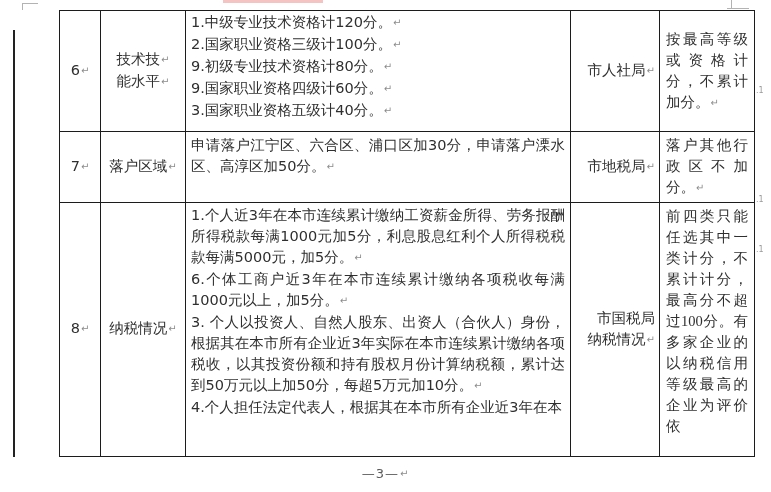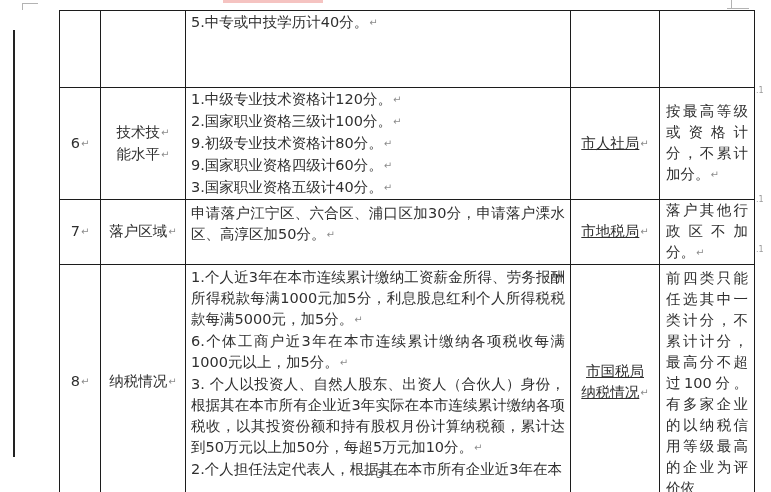--- a/index.html
+++ b/index.html
@@ -36,23 +36,23 @@
     overflow:hidden;
   }
   .col-num{width:41px;}
   .col-cat{width:85px;}
   .col-content{width:385px;}
   .col-dept{width:89px;}
   .col-notes{width:95px;}
   td.num-cell,td.cat-cell{text-align:center;}
   td.content-cell{vertical-align:top;padding:1px 5px 0 5px;}
   td.content-cell .para{text-align:justify;text-justify:inter-character;}
-  td.dept-cell{text-align:center;text-decoration:underline;}
+  td.dept-cell{text-align:right;}
   td.notes-cell{padding:0 6px;}
-  td.notes-cell .para{text-align:justify;text-justify:inter-character;}
+  td.notes-cell .para{text-align:justify;text-justify:inter-character;font-family:Liberation Serif, serif;}
   td.notes-top{vertical-align:top;padding-top:3px;}
   .mark{
     color:#8c8c8c;font-size:10px;margin-left:1px;
     display:inline-block;transform:translateY(-1px);
   }
   
   .row-end{position:absolute;font-size:8px;color:#9a9a9a;line-height:8px;}
   .re1{left:756px;top:87px;}
   .re2{left:756px;top:196px;}
   .re3{left:756px;top:246px;}
@@ -77,29 +77,20 @@
   <table class="score-table">
     <colgroup>
       <col class="col-num">
         <col class="col-cat">
         <col class="col-content">
         <col class="col-dept">
         <col class="col-notes">
     </colgroup>
 
     <tbody>
-        <tr style="height:77px;">
-      <td class="num-cell"></td>
-      <td class="cat-cell"></td>
-      <td class="content-cell">
-        <div class="para"><span>5.中专或中技学历计40分。</span><span class="mark">↵</span></div>
-      </td>
-      <td class="dept-cell"></td>
-      <td class="notes-cell"></td>
-    </tr>
 
     <tr style="height:106px;">
       <td class="num-cell">
         <span>6</span><span class="mark">↵</span>
       </td>
       <td class="cat-cell">
         <div><span>技术技</span><span class="mark">↵</span></div>
         <div><span>能水平</span><span class="mark">↵</span></div>
       </td>
       <td class="content-cell">
@@ -139,21 +130,21 @@
       <td class="num-cell">
         <span>8</span><span class="mark">↵</span>
       </td>
       <td class="cat-cell">
         <div><span>纳税情况</span><span class="mark">↵</span></div>
       </td>
       <td class="content-cell" style="padding-top:2px;">
         <div class="para"><span>1.个人近3年在本市连续累计缴纳工资薪金所得、劳务报酬所得税款每满1000元加5分，利息股息红利个人所得税税款每满5000元，加5分。</span><span class="mark">↵</span></div>
         <div class="para"><span>6.个体工商户近3年在本市连续累计缴纳各项税收每满1000元以上，加5分。</span><span class="mark">↵</span></div>
         <div class="para"><span>3. 个人以投资人、自然人股东、出资人（合伙人）身份，根据其在本市所有企业近3年实际在本市连续累计缴纳各项税收，以其投资份额和持有股权月份计算纳税额，累计达到50万元以上加50分，每超5万元加10分。</span><span class="mark">↵</span></div>
-        <div class="para"><span>2.个人担任法定代表人，根据其在本市所有企业近3年在本</span></div>
+        <div class="para"><span>4.个人担任法定代表人，根据其在本市所有企业近3年在本</span></div>
       </td>
       <td class="dept-cell">
         <div><span>市国税局</span></div>
         <div><span>纳税情况</span><span class="mark">↵</span></div>
       </td>
       <td class="notes-cell notes-top">
         <div class="para"><span>前四类只能任选其中一类计分，不累计计分，最高分不超过100分。有多家企业的以纳税信用等级最高的企业为评价依</span></div>
       </td>
     </tr>
   </tbody>

